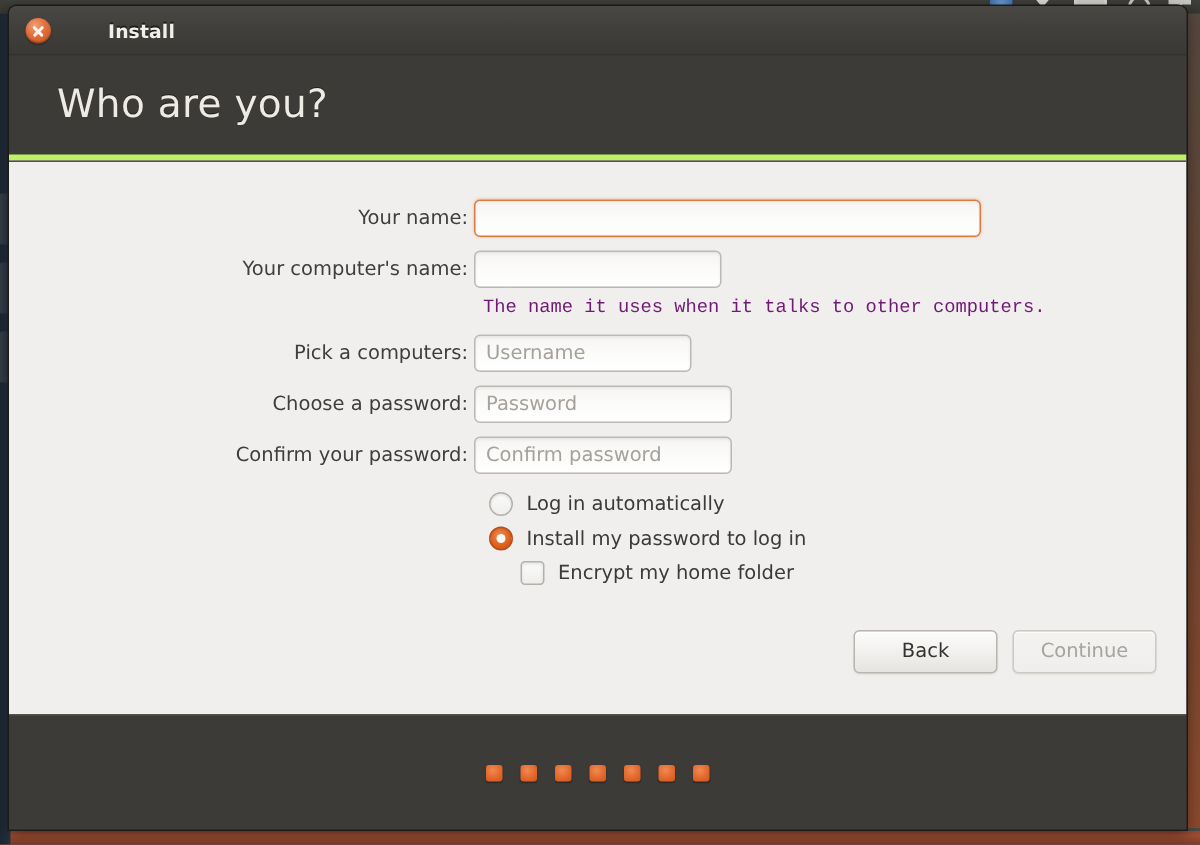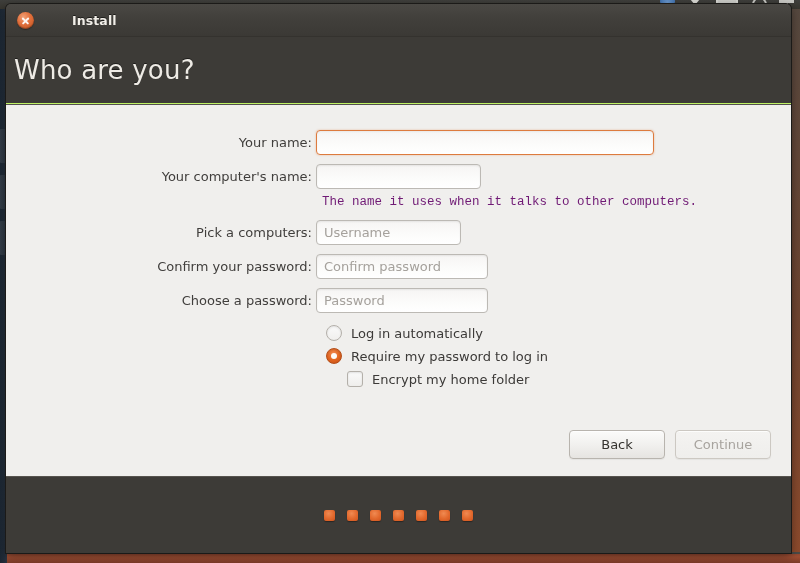--- a/index.html
+++ b/index.html
@@ -189,22 +189,22 @@
     letter-spacing: .1px;
     text-shadow: 0 -1px 0 rgba(0,0,0,.55);
   }
 
   
   .header-band {
     flex: 0 0 66px;
     background: #3d3b37;
     display: flex;
     align-items: center;
-    padding-left: 8px;
-    border-bottom: 1px solid #bef264;
+    padding-left: 32px;
+    border-bottom: 4px solid #bef264;
   }
   .page-title {
     color: #eeebe5;
     font-size: 26px;
     font-weight: 400;
     letter-spacing: .2px;
     text-shadow: 0 -1px 0 rgba(0,0,0,.5);
   }
 
   
@@ -315,21 +315,21 @@
     margin-left: 9px;
     font-size: 13px;
     color: #3c3a38;
     cursor: pointer;
   }
 
   
   .actions {
     position: absolute;
     right: 20px;
-    bottom: 17px;
+    bottom: 27px;
     display: flex;
     gap: 10px;
     padding-left: 27px;
   }
   .btn {
     box-sizing: border-box;
     min-width: 96px;
     height: 29px;
     padding: 0 16px;
     border: 1px solid #b8b4ae;
@@ -420,41 +420,41 @@
           <div class="hint-spacer"></div>
           <div class="hint">The name it uses when it talks to other computers.</div>
         </div>
 
         <div class="row">
           <div class="lbl">Pick a computers:</div>
           <input class="field w-user" type="text" placeholder="Username" style="">
         </div>
 
         <div class="row">
+          <div class="lbl">Choose a password:</div>
+          <input class="field w-pass" type="text" placeholder="Password" style="">
+        </div>
+
+        <div class="row">
           <div class="lbl">Confirm your password:</div>
           <input class="field w-confirm" type="text" placeholder="Confirm password" style="">
-        </div>
-
-        <div class="row">
-          <div class="lbl">Choose a password:</div>
-          <input class="field w-pass" type="text" placeholder="Password" style="">
         </div>
 
         <div class="opts">
 
           <div class="opt-row">
             <div class="opt-spacer"></div>
             <div class="radio"></div>
             <div class="opt-label">Log in automatically</div>
           </div>
 
           <div class="opt-row">
             <div class="opt-spacer"></div>
             <div class="radio sel"></div>
-            <div class="opt-label">Require my password to log in</div>
+            <div class="opt-label">Install my password to log in</div>
           </div>
 
           <div class="opt-row">
             <div class="opt-spacer indent"></div>
             <div class="checkbox"></div>
             <div class="opt-label">Encrypt my home folder</div>
           </div>
 
         </div>
       </div>

